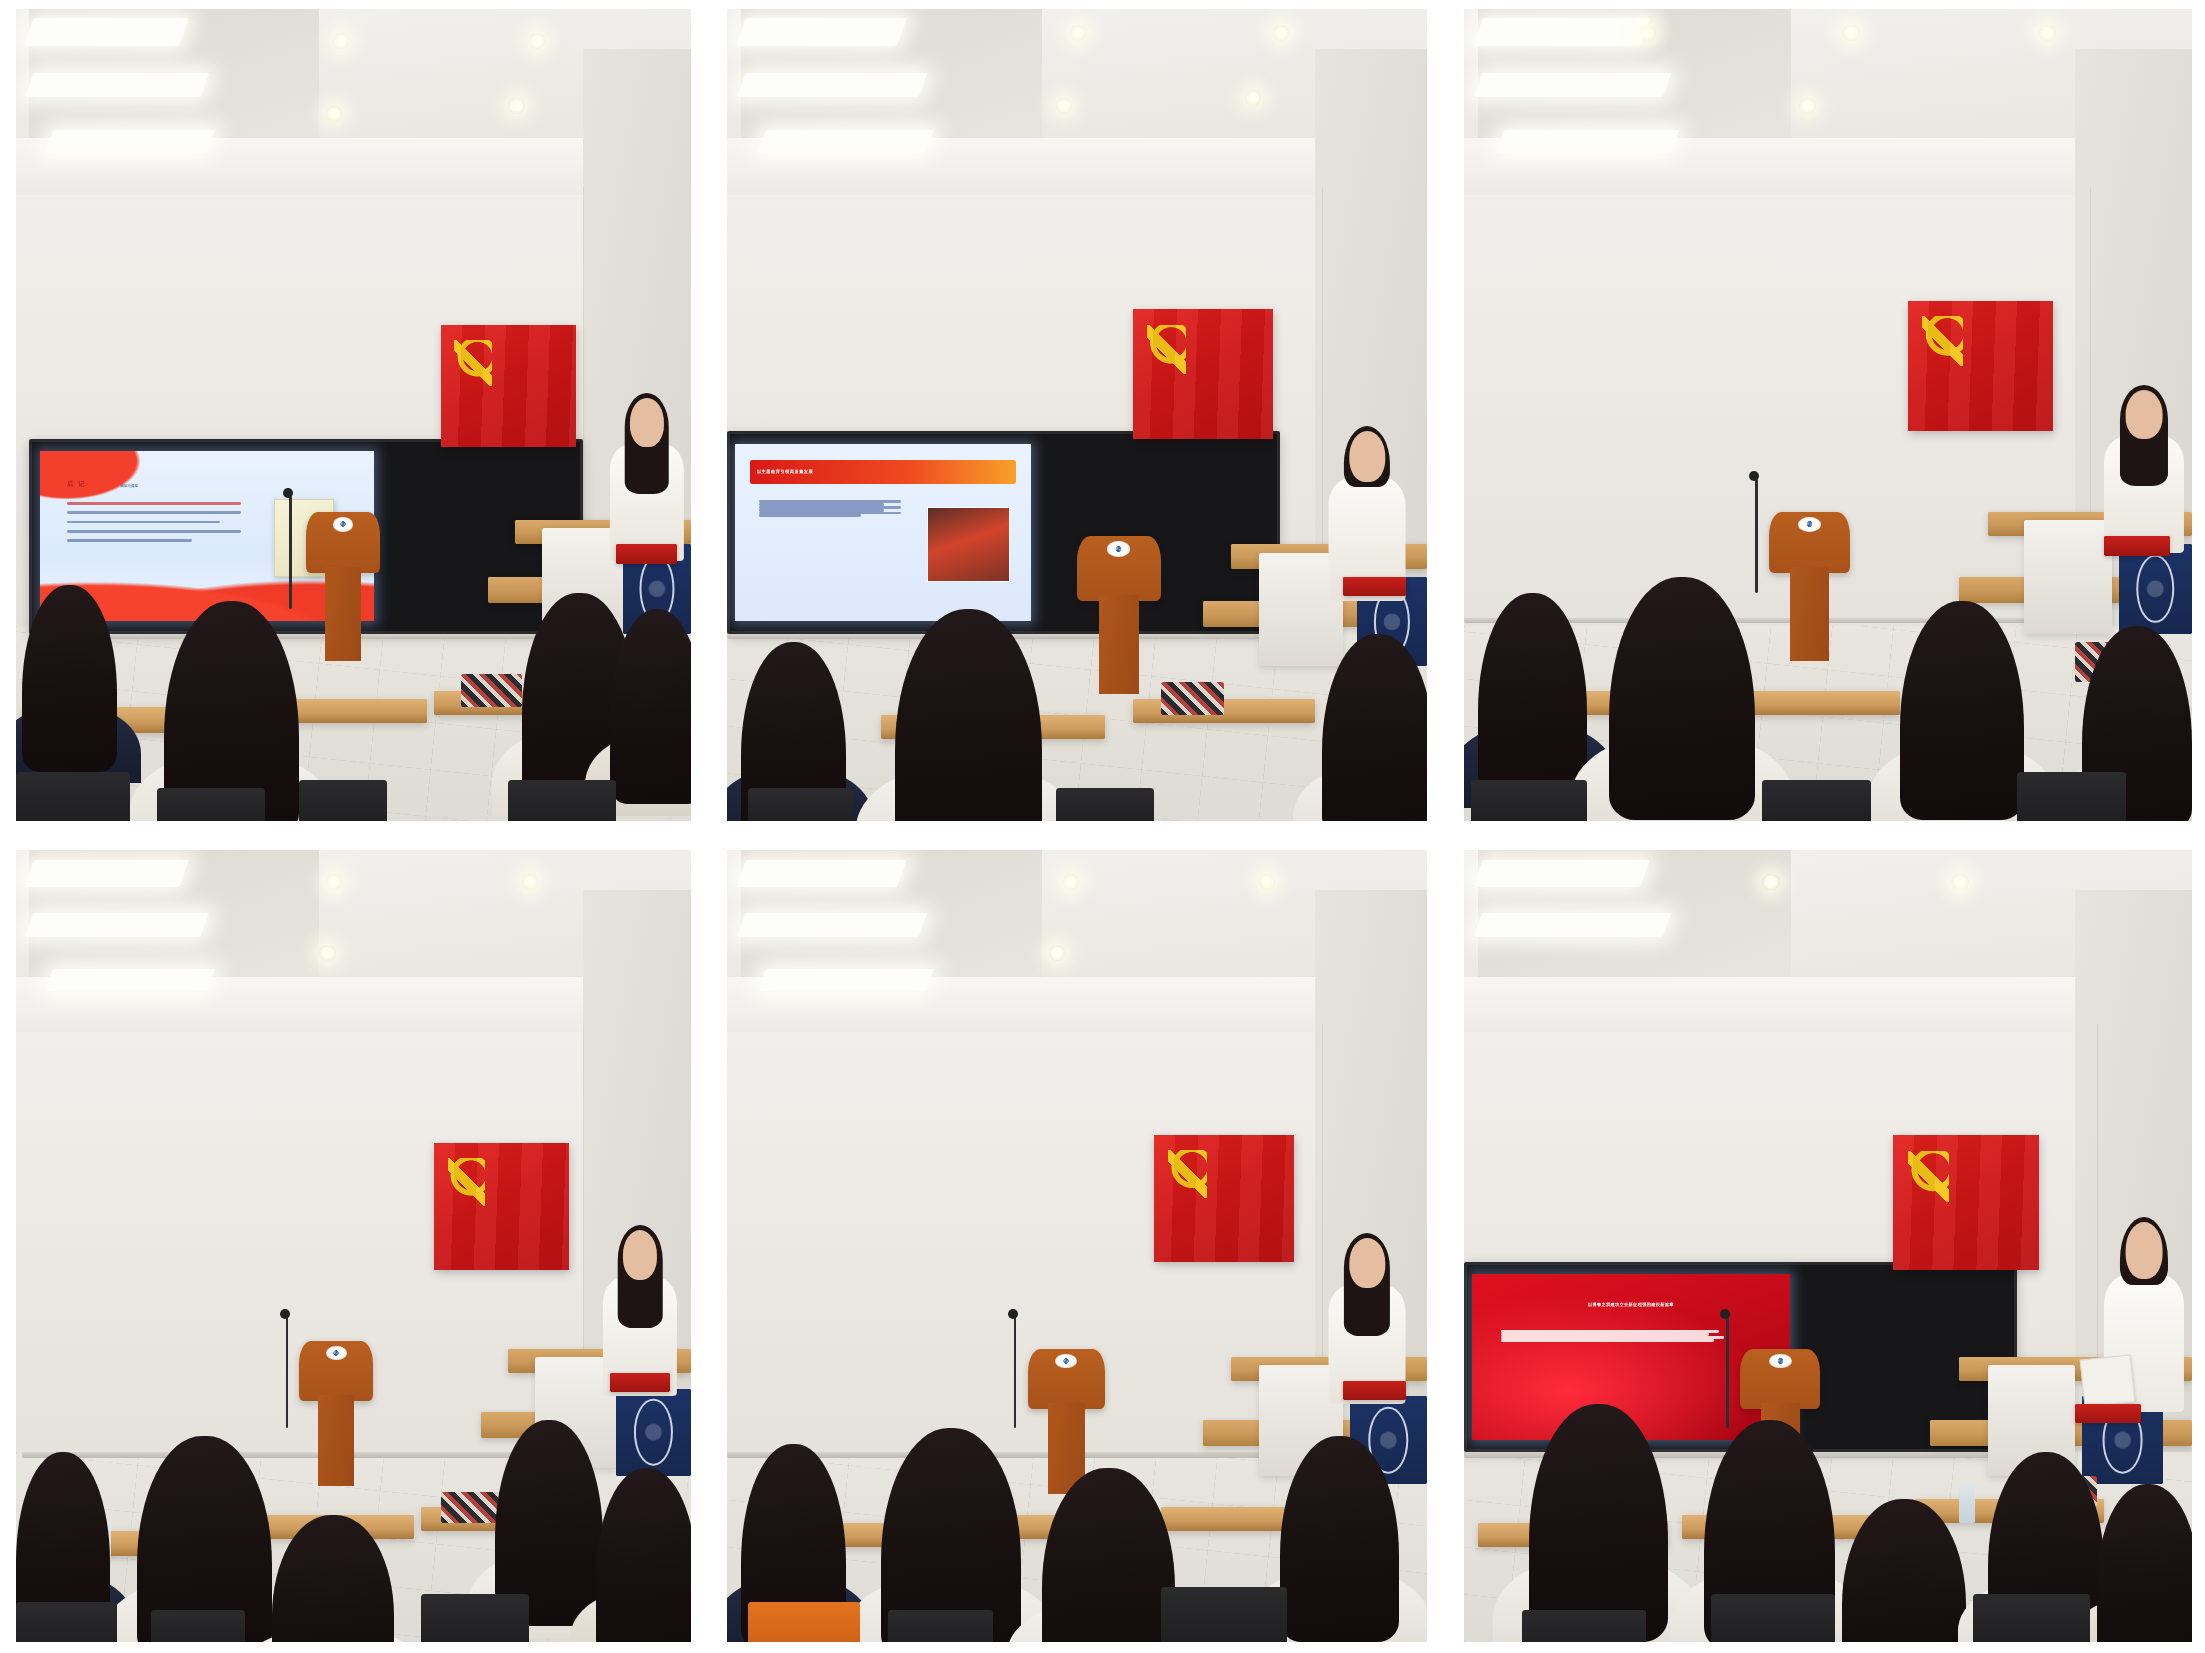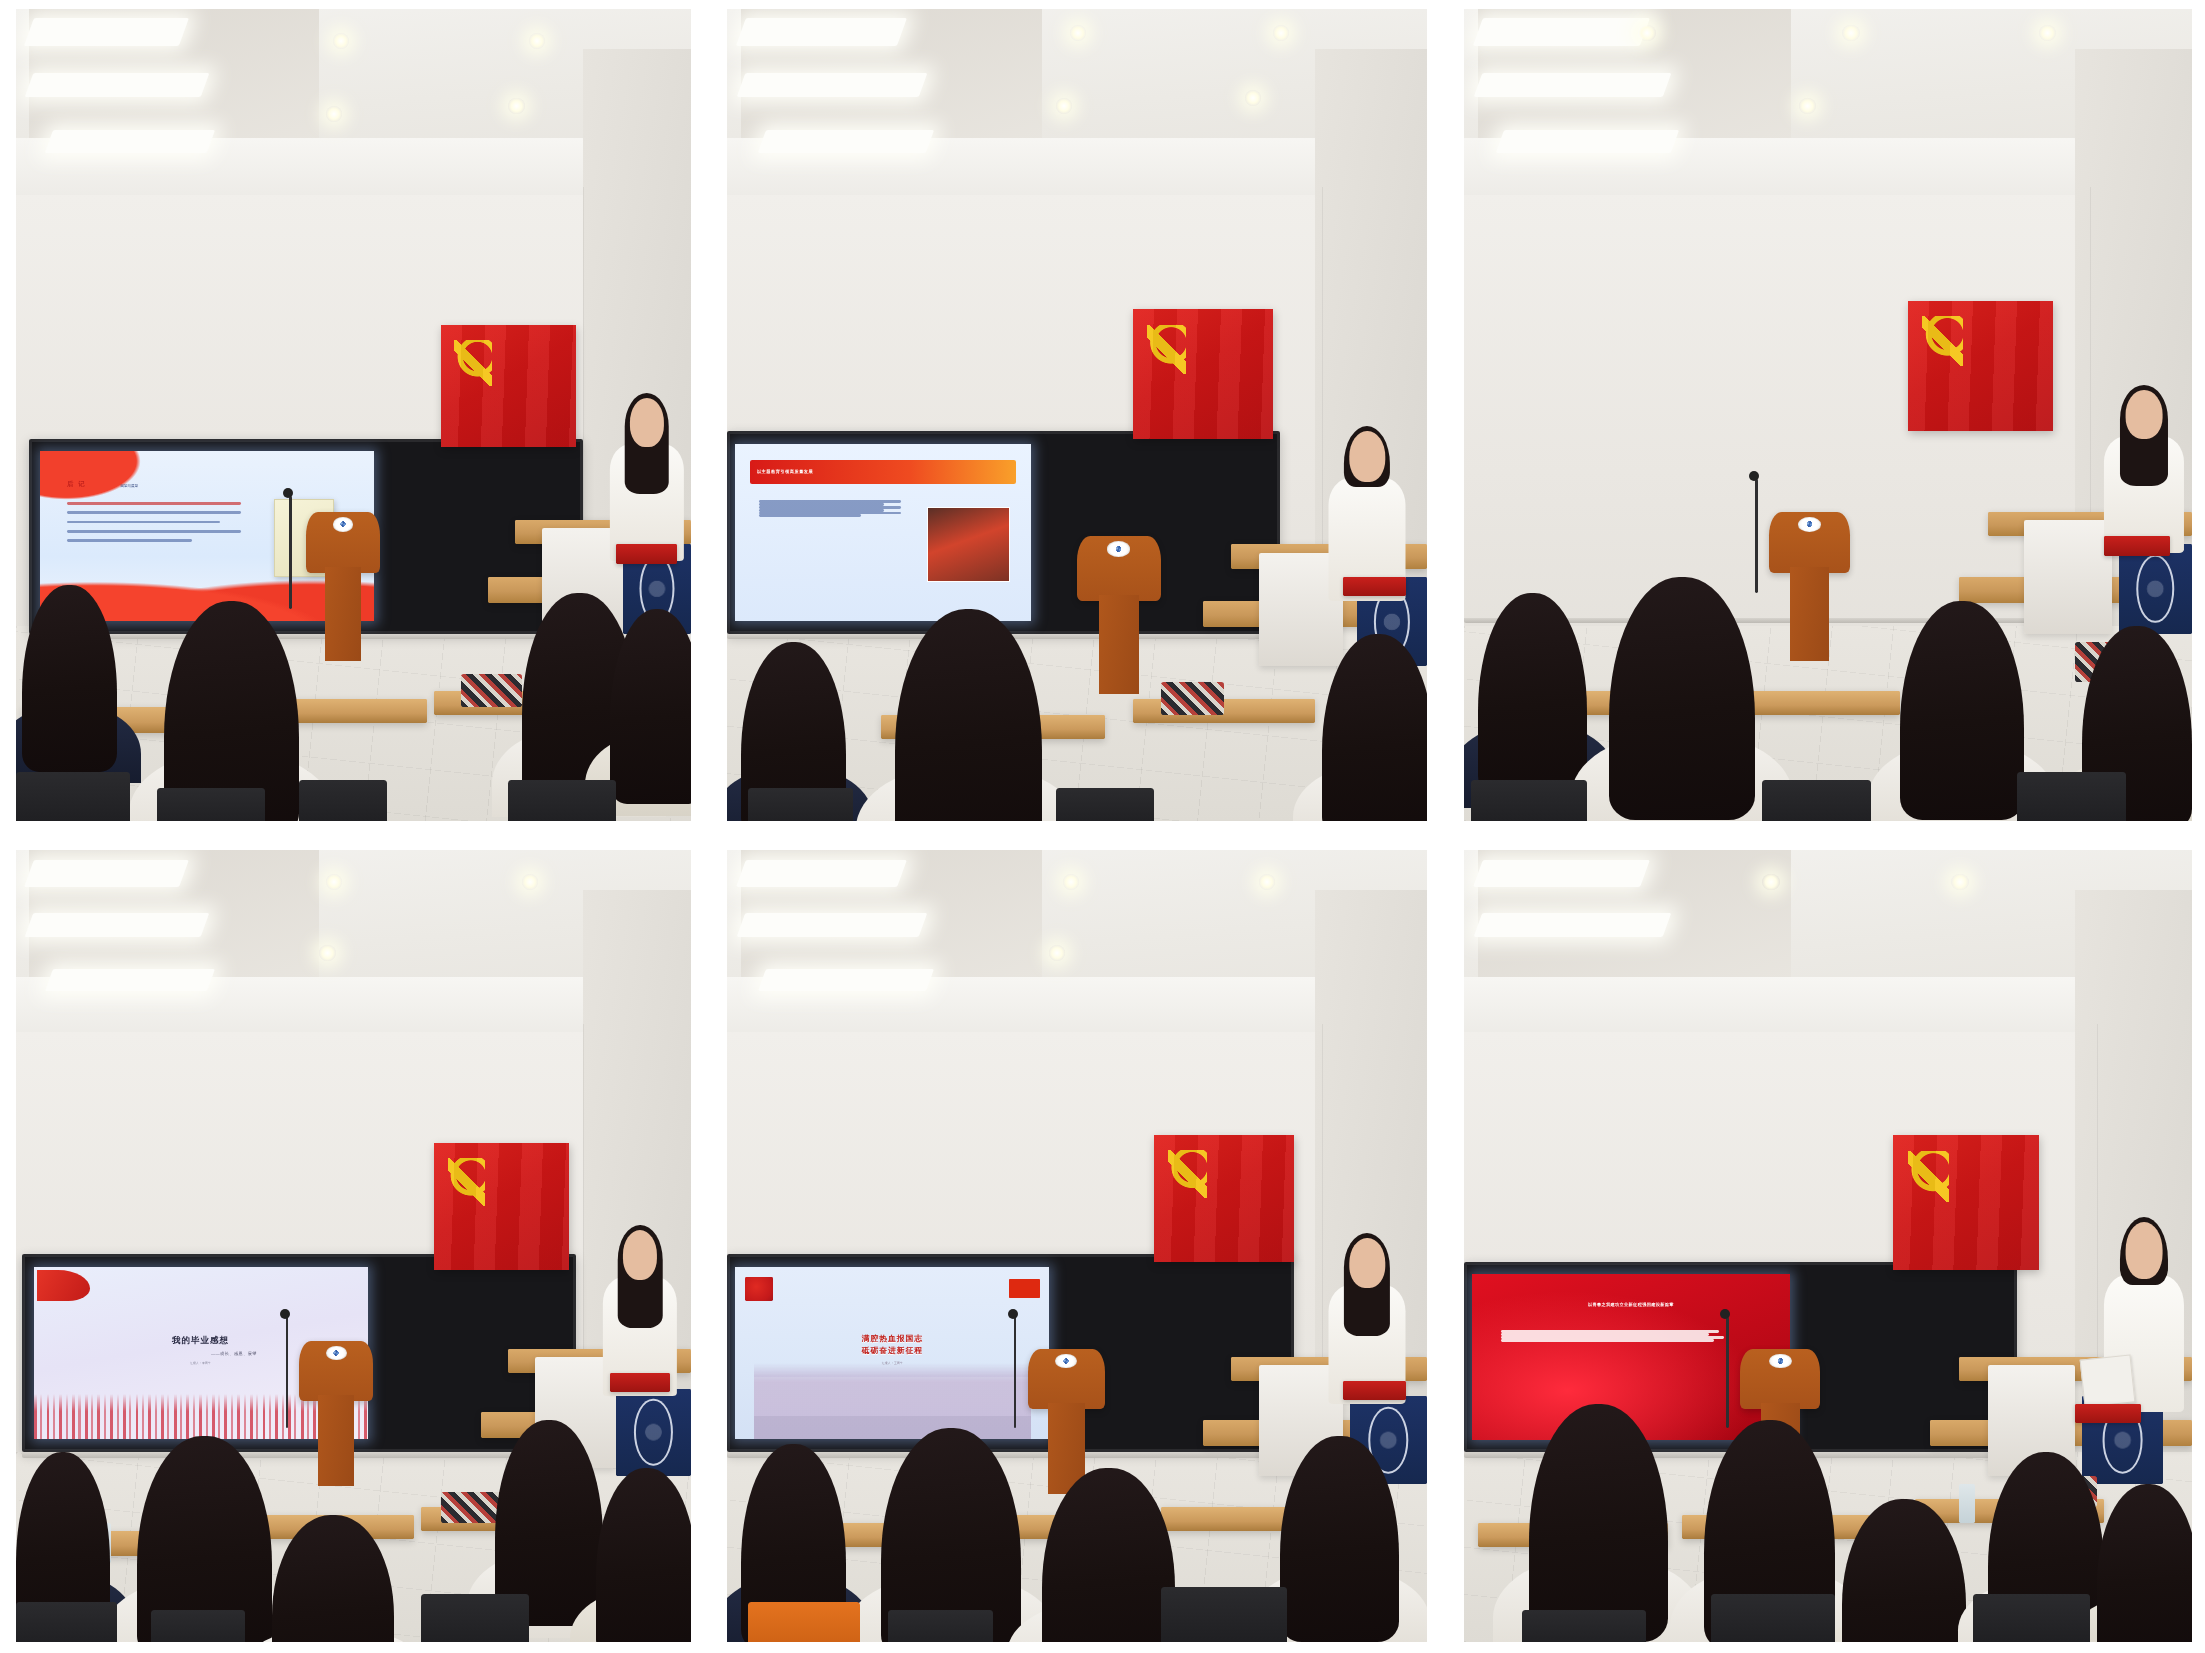--- a/index.html
+++ b/index.html
@@ -573,31 +573,20 @@
       <div class="tube t2"></div>
       <div class="tube t3"></div>
       <div class="downlight" style="left:46%;top:3%;"></div>
       <div class="downlight" style="left:75%;top:3%;"></div>
       <div class="downlight" style="left:45%;top:12%;"></div>
       <div class="wall-back"></div>
       <div class="wall-right"></div>
       <div class="wall-seam" style="left:84%;"></div>
       <div class="floor"></div>
 
-      <div class="board" style="left:1%;top:51%;width:82%;height:25%;">
-        <div class="screen sl-pastel" style="left:1.5%;top:5%;width:61%;height:90%;">
-          <div class="slide">
-            <div class="slide-title" style="font-size:8.5px;color:#2a2b44;margin-top:-5.7px">我的毕业感想</div>
-            <div class="slide-sub" style="font-size:4.2px;color:#3a3b55;margin-top:5px;margin-left:20%">——成长、感恩、展望</div>
-            <div class="slide-byline" style="font-size:2.8px;color:#4a4b62;margin-top:5.7px">汇报人：李同学</div>
-            <div class="skyline pink"></div>
-            <div style="position:absolute;left:1%;top:2%;width:16%;height:18%;background:linear-gradient(120deg,#e53427,#c21b18);border-radius:0 60% 40% 0;"></div>
-          </div>
-        </div>
-      </div>
       <div class="board-tray" style="left:1%;top:76%;width:82%;"></div>
 
       <div class="party-flag" style="left:62%;top:37%;width:20%;height:16%;"></div>
 
       <div class="lectern" style="left:42%;top:62%;width:11%;height:18%;">
         <div class="lectern-top">
             <div class="lectern-seal"></div>
           </div>
         <div class="lectern-body"></div>
       </div>
@@ -658,32 +647,20 @@
       <div class="tube t2"></div>
       <div class="tube t3"></div>
       <div class="downlight" style="left:48%;top:3%;"></div>
       <div class="downlight" style="left:76%;top:3%;"></div>
       <div class="downlight" style="left:46%;top:12%;"></div>
       <div class="wall-back"></div>
       <div class="wall-right"></div>
       <div class="wall-seam" style="left:85%;"></div>
       <div class="floor"></div>
 
-      <div class="board" style="left:0%;top:51%;width:81%;height:25%;">
-        <div class="screen sl-tiananmen" style="left:1%;top:5%;width:56%;height:90%;">
-          <div class="slide">
-            <div class="emblem-sm" style="left:3%;top:6%;"></div>
-            <div class="prc-flag-sm" style="right:3%;top:7%;"></div>
-            <div class="slide-title" style="font-size:7.8px;color:#c0201c;margin-top:-7px;text-shadow:0 0.7px 0 #fff">满腔热血报国志</div>
-            <div class="slide-title" style="font-size:7.8px;color:#c0201c;margin-top:2.1px;text-shadow:0 0.7px 0 #fff">砥砺奋进新征程</div>
-            <div class="slide-byline" style="font-size:2.8px;color:#5a3a55;margin-top:5.7px">汇报人：王同学</div>
-            <div class="gate"></div>
-          </div>
-        </div>
-      </div>
       <div class="board-tray" style="left:0%;top:76%;width:81%;"></div>
 
       <div class="party-flag" style="left:61%;top:36%;width:20%;height:16%;"></div>
 
       <div class="lectern" style="left:43%;top:63%;width:11%;height:18%;">
         <div class="lectern-top">
             <div class="lectern-seal"></div>
           </div>
         <div class="lectern-body"></div>
       </div>

